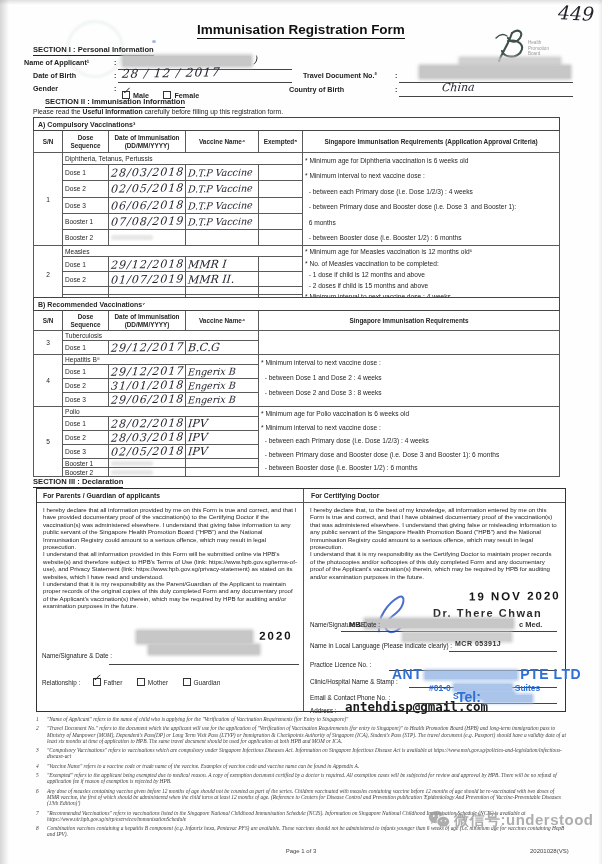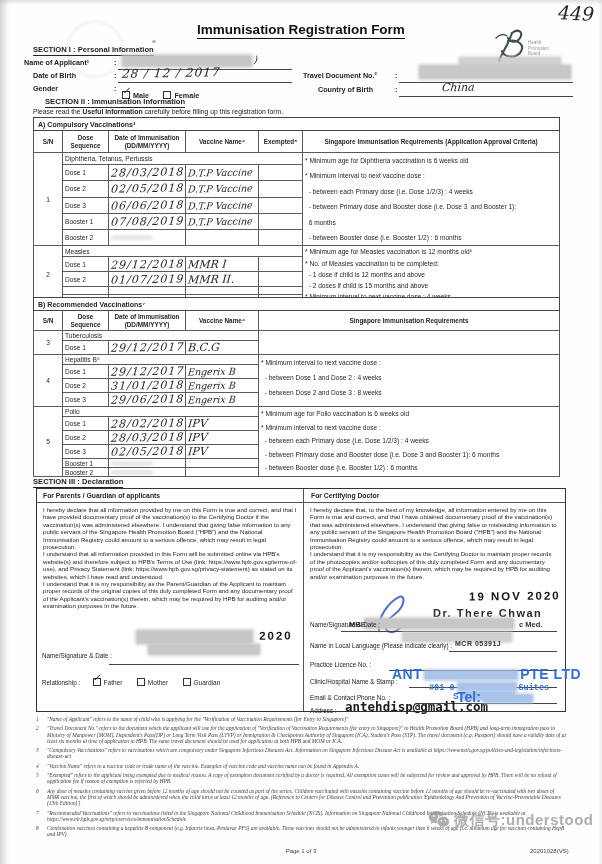--- a/index.html
+++ b/index.html
@@ -127,21 +127,21 @@
     <span class="cb"><span class="tick">✓</span></span><span class="cb-label">Male</span>
     <span class="cb"></span><span class="cb-label">Female</span>
   </div>
 
   <div class="abs flabel" style="left:303px;top:71px;">Travel Document No.²</div>
   <div class="abs colon" style="left:395px;top:71px;">:</div>
   <div class="abs uline" style="left:399px;top:81px;width:174px;"></div>
   <div class="abs redact" style="left:420px;top:66px;width:150px;height:12px;"></div>
   <div class="abs redact" style="left:460px;top:58px;width:100px;height:7px;opacity:.8;"></div>
 
-  <div class="abs flabel" style="left:318px;top:85px;">Country of Birth</div>
+  <div class="abs flabel" style="left:289px;top:85px;">Country of Birth</div>
   <div class="abs colon" style="left:395px;top:85px;">:</div>
   <div class="abs uline" style="left:399px;top:95px;width:174px;"></div>
   <div class="abs hw" style="left:442px;top:81px;font-size:11px;">China</div>
 
   <div class="abs sec-head" style="left:33px;top:97px;margin-left:12px;">SECTION II : Immunisation Information</div>
   <div class="abs" style="left:33px;top:108px;font-size:6.8px;"><span>Please read the </span><span style="font-weight:bold;">Useful Information</span><span> carefully before filling up this registration form.</span></div>
 
   <table class="vt tA" style="left:33px;top:117px;width:527px;">
     <colgroup>
         <col style="width:29px">
@@ -381,21 +381,21 @@
     <div class="abs small-label" style="left:273px;top:153px;">Name in Local Language (Please indicate clearly) :</div>
     <div class="abs stamp-mcr" style="left:418px;top:151px;">MCR 05391J</div>
     <div class="abs uline" style="left:412px;top:161px;width:108px;"></div>
     <div class="abs small-label" style="left:273px;top:172px;">Practice Licence No. :</div>
     <div class="abs uline" style="left:352px;top:180px;width:168px;"></div>
     <div class="abs stamp-blue" style="left:355px;top:177px;font-size:14px;letter-spacing:.5px;">
       <span>ANT</span><span class="redact-blue" style="display:inline-block;width:92px;height:8px;margin:0 3px;"></span><span>PTE LTD</span>
     </div>
     <div class="abs small-label" style="left:273px;top:189px;">Clinic/Hospital Name &amp; Stamp :</div>
     <div class="abs uline" style="left:372px;top:197px;width:148px;"></div>
-    <div class="abs stamp-blue" style="left:392px;top:194px;font-size:8.5px;font-family:Liberation Mono, monospace;">
+    <div class="abs stamp-blue" style="left:392px;top:194px;font-size:8.5px;">
       <span>#01-0</span><span class="redact-blue" style="display:inline-block;width:58px;height:7px;margin:0 3px;"></span><span>Suites</span>
     </div>
     <div class="abs small-label" style="left:273px;top:205px;">Email &amp; Contact Phone No. :</div>
     <div class="abs uline" style="left:380px;top:213px;width:140px;"></div>
     <div class="abs stamp-blue" style="left:416px;top:202px;font-size:8.5px;">
       <span>S</span><span class="redact-blue" style="display:inline-block;width:52px;height:7px;margin-left:3px;"></span>
     </div>
     <div class="abs small-label" style="left:273px;top:218px;">Address :</div>
     <div class="abs stamp-email" style="left:308px;top:210px;">antehdisp@gmail.com</div>
     <div class="abs stamp-blue" style="left:420px;top:200px;font-size:14px;">

